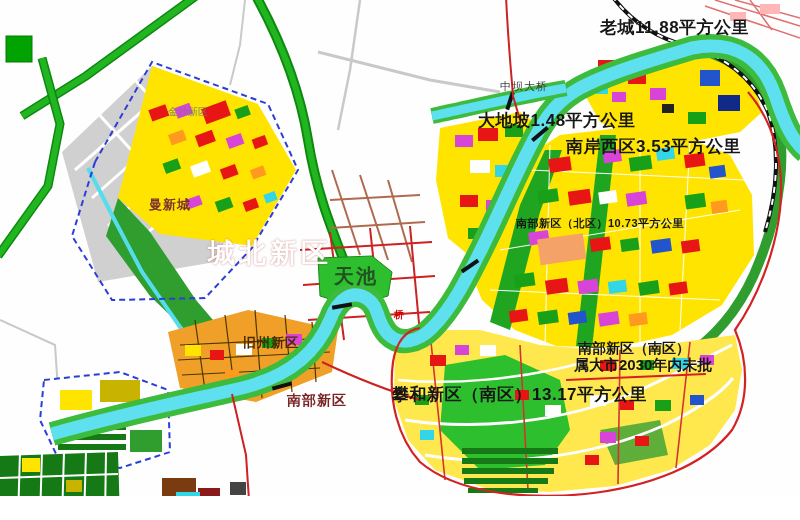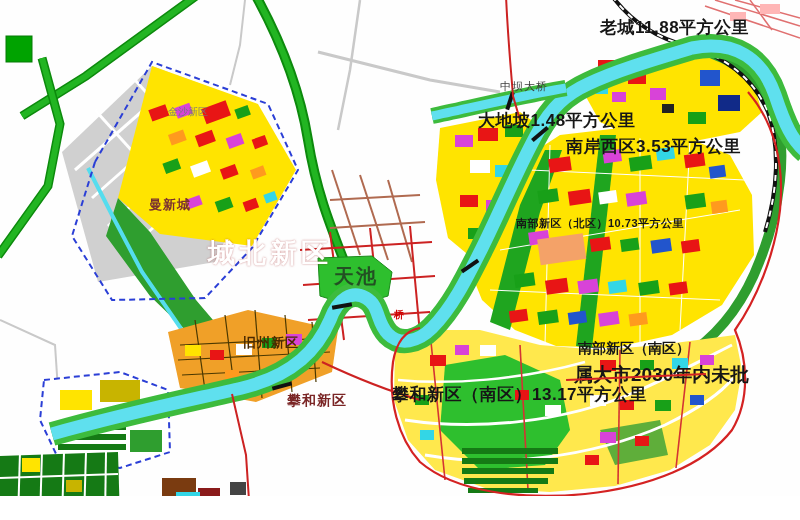--- a/index.html
+++ b/index.html
@@ -5,21 +5,21 @@
   html,body{margin:0;padding:0;background:#fff;}
   .stage{position:relative;width:800px;height:496px;overflow:hidden;background:#fefefe;
          font-family:"Liberation Sans",sans-serif;}
   .stage svg{position:absolute;left:0;top:0;}
   .lbl{position:absolute;white-space:nowrap;font-weight:bold;color:#161616;line-height:1;}
   .lbl-big{font-size:17px;letter-spacing:.5px;}
   .lbl-chengbei{font-size:27px;color:#ffffff;letter-spacing:4px;text-shadow:0 0 2px rgba(150,0,0,.5);}
   .lbl-tianchi{font-size:20px;color:#234f23;letter-spacing:2px;}
   .lbl-bridge{font-size:11px;color:#3c3c3c;font-weight:normal;letter-spacing:1px;}
   .lbl-note1{font-size:14px;}
-  .lbl-note2{font-size:19px;font-weight:bold;margin-top:8px;}
+  .lbl-note2{font-size:15px;font-weight:bold;}
   .lbl-manxin{font-size:13px;color:#7a3030;letter-spacing:1px;}
   .lbl-jiuzhou{font-size:13px;color:#4a2800;letter-spacing:1px;}
   .lbl-panhe{font-size:14px;color:#7a2525;letter-spacing:1px;}
   .lbl-qiao{font-size:10px;color:#d00000;}
   .lbl-tiny{font-size:10px;color:#777;font-weight:normal;}
   .underline-red{position:absolute;left:566px;top:376px;width:140px;height:0;
                  border-top:2px solid #d42222;transform:rotate(-2.5deg);}
 </style>
 </head>
 <body>
@@ -327,17 +327,17 @@
 <div class="lbl lbl-big" style="left:566px;top:138px;text-align:right;">南岸西区3.53平方公里</div>
 <div class="lbl lbl-big" style="left:492px;top:218px;font-size:11px;margin-left:24px;">南部新区（北区）10.73平方公里</div>
 <div class="lbl lbl-note1" style="left:578px;top:341px;">南部新区（南区）</div>
 <div class="lbl lbl-note2" style="left:574px;top:357px;">属大市2030年内未批</div>
 <div class="underline-red"></div>
 <div class="lbl lbl-big" style="left:392px;top:386px;">攀和新区（南区）13.17平方公里</div>
 <div class="lbl lbl-chengbei" style="left:208px;top:240px;">城北新区</div>
 <div class="lbl lbl-tianchi" style="left:334px;top:266px;">天池</div>
 <div class="lbl lbl-manxin" style="left:149px;top:198px;">曼新城</div>
 <div class="lbl lbl-jiuzhou" style="left:243px;top:336px;">旧州新区</div>
-<div class="lbl lbl-panhe" style="left:287px;top:393px;">攀和新区</div>
+<div class="lbl lbl-panhe" style="left:287px;top:393px;">南部新区</div>
 <div class="lbl lbl-qiao" style="left:394px;top:310px;">桥</div>
 <div class="lbl lbl-tiny" style="left:168px;top:107px;">金沙新区</div>
 
 </div>
 
 </body></html>

